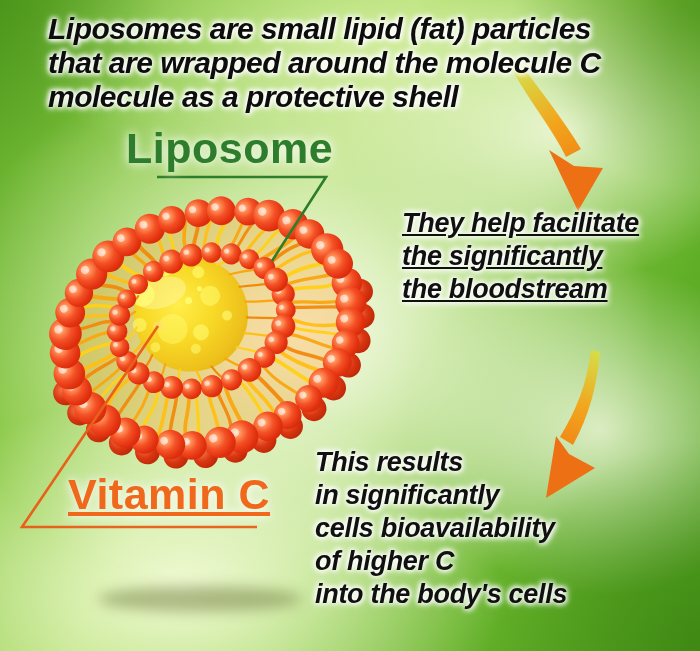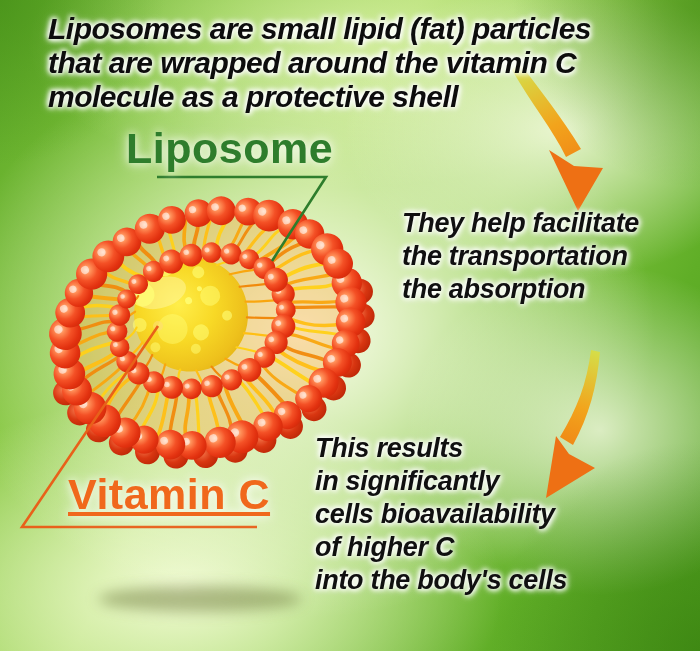--- a/index.html
+++ b/index.html
@@ -24,22 +24,22 @@
     letter-spacing:-0.5px;color:#0d0d0d;
     text-shadow:0 0 6px rgba(255,255,255,.95),0 0 10px rgba(255,255,255,.85),
                 1px 1px 5px rgba(255,255,255,.95),-1px -1px 5px rgba(255,255,255,.95);
   }
   .callout{
     font-size:27px;line-height:33px;font-weight:bold;font-style:italic;
     letter-spacing:-0.3px;color:#101010;
     text-shadow:0 0 6px rgba(255,255,255,.95),0 0 10px rgba(255,255,255,.8),
                 1px 1px 5px rgba(255,255,255,.9),-1px -1px 5px rgba(255,255,255,.9);
   }
-  .callout-transport{left:402px;top:207px;width:290px;}
-  .callout-results{left:315px;top:432px;width:380px;}
+  .callout-transport{left:402px;top:207px;width:290px;text-decoration:underline;}
+  .callout-results{left:315px;top:446px;width:380px;}
   .big-label{
     font-weight:bold;font-size:43px;letter-spacing:0.5px;
     text-shadow:0 0 8px rgba(255,255,255,.85),0 0 16px rgba(255,255,255,.6);
     text-align:right;
   }
   .label-liposome{left:126px;top:124px;color:#2e7d2c;}
   .label-vitamin{left:68px;top:470px;color:#f0681c;text-decoration:underline;}
   svg{display:block;}
 </style>
 </head>
@@ -333,31 +333,31 @@
     </g>
 
     <g>
       <path d="M 600,352 C 597,386 589,416 573,445 L 560,437 C 577,409 587,383 591,350 Z" fill="url(#arrowGrad2)"></path>
       <polygon points="556,436 569,454 595,468 546,498" fill="#ee7014"></polygon>
     </g>
   </svg>
 
   <div class="abs headline">
     <div>Liposomes are small lipid (fat) particles</div>
-    <div>that are wrapped around the vitamin C</div>
+    <div>that are wrapped around the molecule C</div>
     <div>molecule as a protective shell</div>
   </div>
 
   <div class="abs big-label label-liposome">Liposome</div>
   <div class="abs big-label label-vitamin">Vitamin C</div>
 
   <div class="abs callout callout-transport">
     <div>They help facilitate</div>
-    <div>the transportation</div>
-    <div>the absorption</div>
+    <div>the significantly</div>
+    <div>the bloodstream</div>
   </div>
 
   <div class="abs callout callout-results">
     <div>This results</div>
     <div>in significantly</div>
     <div>cells bioavailability</div>
     <div>of higher C</div>
     <div>into the body's cells</div>
   </div>
 

